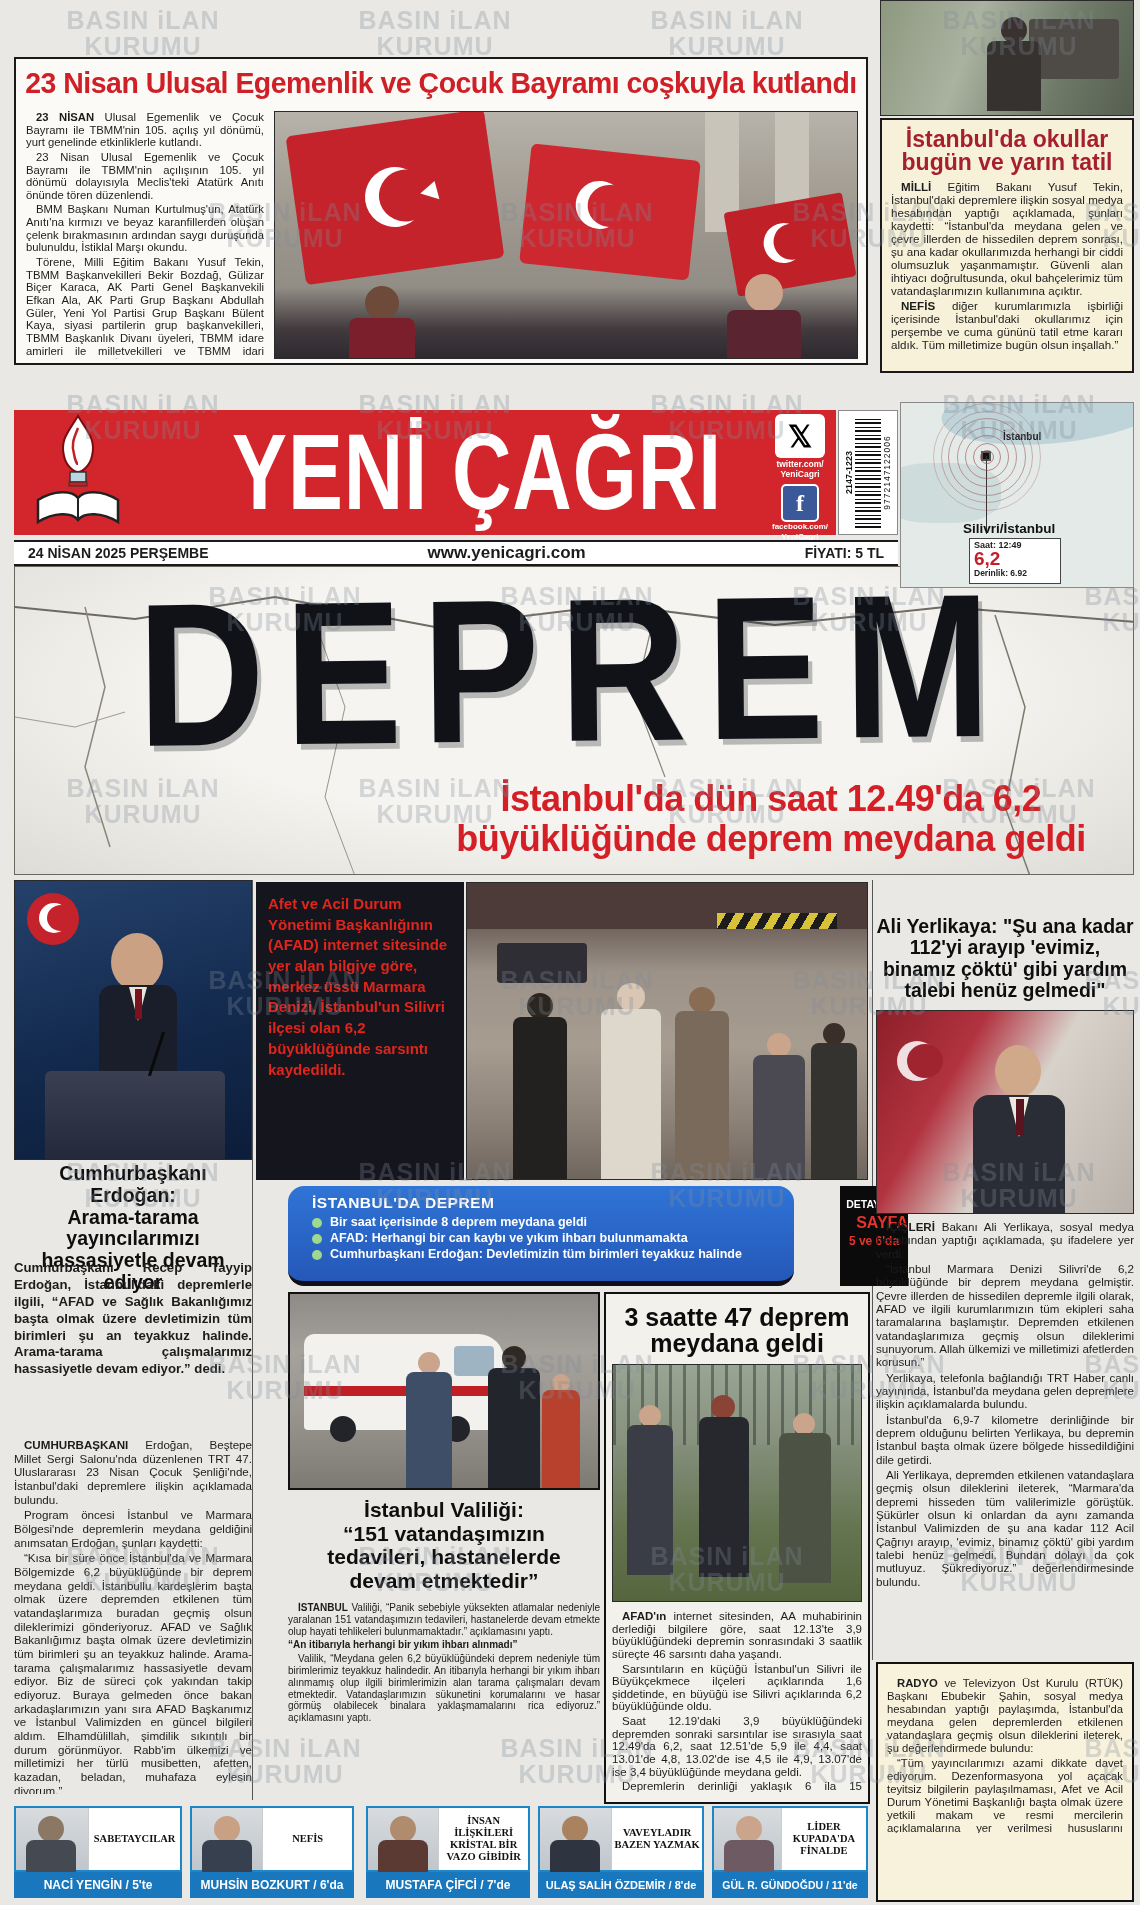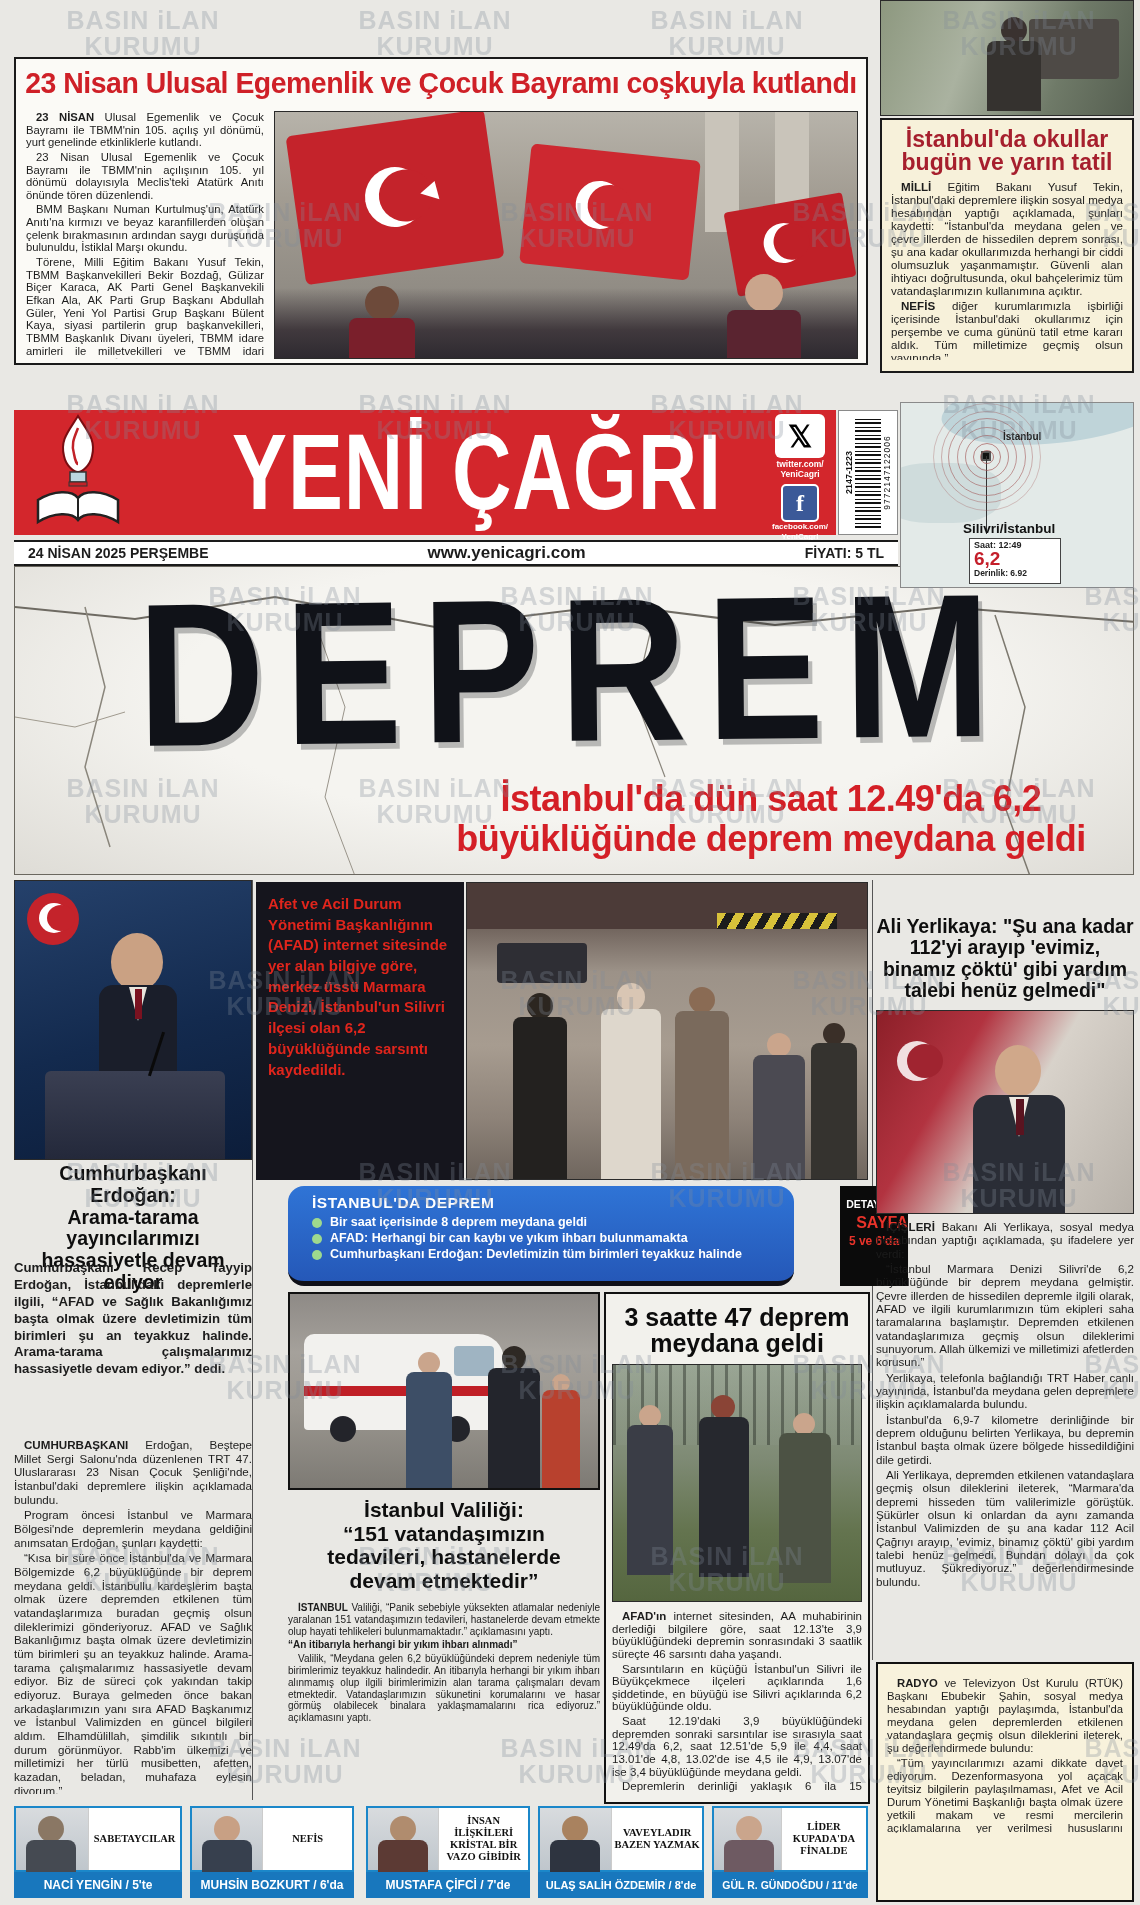--- a/index.html
+++ b/index.html
@@ -69,21 +69,21 @@
     <div class="fig-head" style="left:120px;top:16px;width:26px;height:26px;"></div>
     <div class="fig-body" style="left:106px;top:40px;width:54px;height:70px;background:#35322f;"></div>
   </div>
   <div class="abs box" style="left:880px;top:118px;width:254px;height:255px;background:#f7f1da;padding:6px 9px;">
     <div style="color:#a61f2d;font-weight:800;font-size:23px;text-align:center;line-height:1.02;margin-top:2px;">
       <div>İstanbul'da okullar</div>
       <div>bugün ve yarın tatil</div>
     </div>
     <div class="jtext" style="font-size:11.6px;margin-top:5px;height:180px;">
       <p><b>MİLLİ</b><span> Eğitim Bakanı Yusuf Tekin, İstanbul'daki depremlere ilişkin sosyal medya hesabından yaptığı açıklamada, şunları kaydetti: “İstanbul'da meydana gelen ve çevre illerden de hissedilen deprem sonrası, şu ana kadar okullarımızda herhangi bir ciddi olumsuzluk yaşanmamıştır. Güvenli alan ihtiyacı doğrultusunda, okul bahçelerimiz tüm vatandaşlarımızın kullanımına açıktır.</span></p>
-      <p><b>NEFİS</b><span> diğer kurumlarımızla işbirliği içerisinde İstanbul'daki okullarımız için perşembe ve cuma gününü tatil etme kararı aldık. Tüm milletimize geçmiş olsun yayınında.”</span></p>
+      <p><b>NEFİS</b><span> diğer kurumlarımızla işbirliği içerisinde İstanbul'daki okullarımız için perşembe ve cuma gününü tatil etme kararı aldık. Tüm milletimize bugün olsun inşallah.”</span></p>
     </div>
   </div>
 
   <div class="abs" style="left:14px;top:410px;width:822px;height:125px;background:#d3262c;">
     <svg class="abs" style="left:16px;top:4px;" width="96" height="118" viewBox="0 0 96 118">
       <path d="M48 2 C38 18 30 26 34 42 C36 52 44 58 48 58 C52 58 60 52 62 42 C66 26 58 18 48 2 Z" fill="#ffffff" stroke="#7a0d12" stroke-width="2"></path>
       <path d="M48 14 C44 24 41 30 44 40 C45 46 47 50 48 50" fill="none" stroke="#c12228" stroke-width="2.5"></path>
       <rect x="40" y="58" width="16" height="10" fill="#bcd6e0" stroke="#333" stroke-width="1.5"></rect>
       <rect x="39" y="68" width="18" height="4" fill="#c12228" stroke="#333" stroke-width="1"></rect>
       <path d="M8 86 C24 76 42 76 48 84 C54 76 72 76 88 86 L88 108 C72 98 54 98 48 106 C42 98 24 98 8 108 Z" fill="#ffffff" stroke="#222" stroke-width="2.5"></path>

